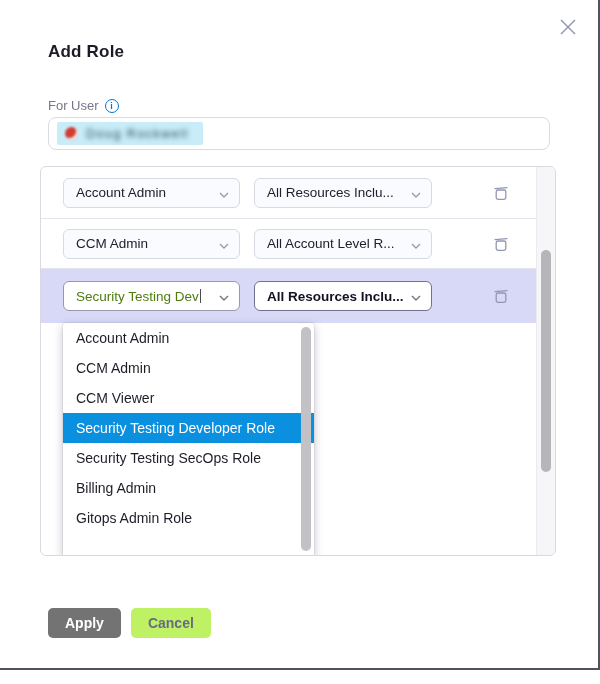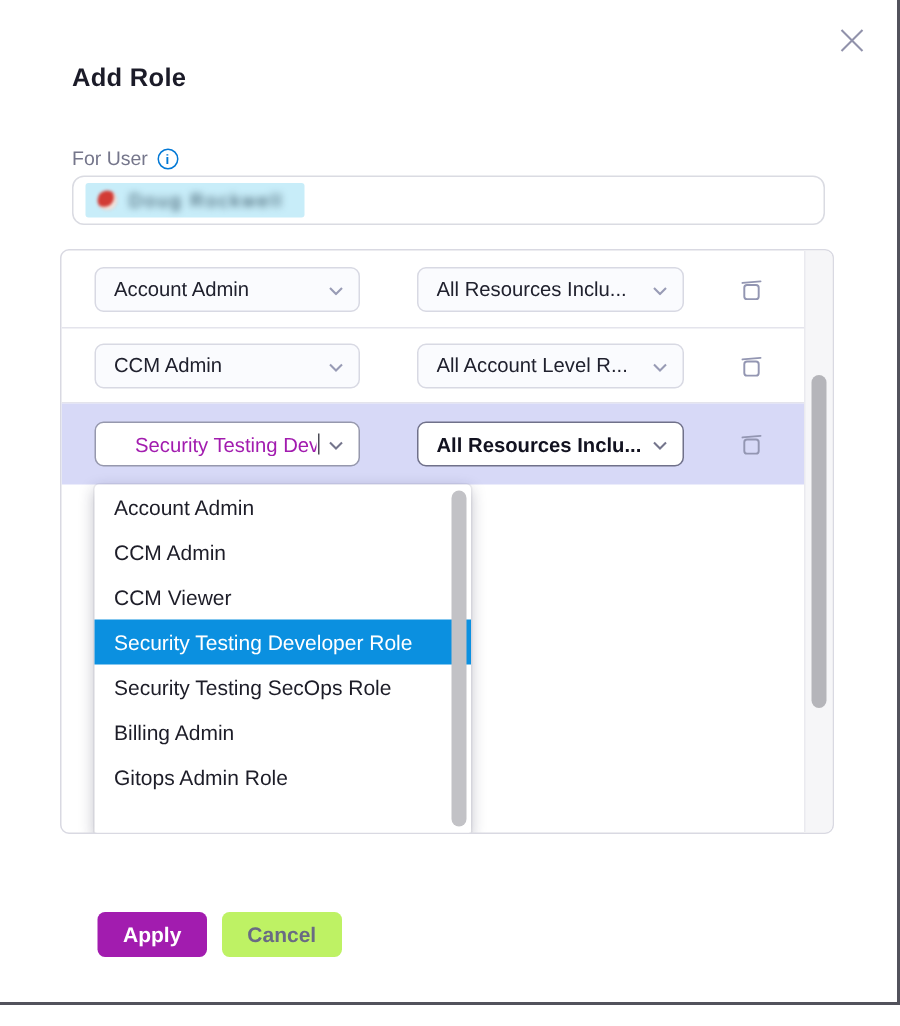--- a/index.html
+++ b/index.html
@@ -26,43 +26,43 @@
   .roles-card { position:absolute; top:166px; left:40px; width:516px; height:390px;
     border:1px solid #d9d9e2; border-radius:6px; background:#fff; overflow:hidden; }
   .rows-area { position:absolute; top:0; left:0; right:19px; }
   .role-row { display:flex; align-items:center; height:52px; padding-left:22px; border-bottom:1px solid #e4e4ec; }
   .role-row.r2 { height:50px; }
   .role-row.highlight { height:54px; background:#d7d9f7; border-bottom:none; }
   .select { height:30px; border-radius:6px; border:1px solid #d8d9e3; background:#fafbfe;
     display:flex; align-items:center; padding:0 10px 0 12px; cursor:pointer; }
   .select .lbl { font-size:13.5px; color:#20212e; white-space:nowrap; overflow:hidden; }
   .sel-role { width:177px; }
-  .sel-scope { width:178px; margin-left:38px; }
+  .sel-scope { width:178px; margin-left:14px; }
   .chev { margin-left:auto; flex:0 0 auto; padding-left:6px; }
   .highlight .select { background:#fff; }
   .highlight .sel-role { border-color:#9698ad; }
-  .highlight .sel-role .lbl { color:#a21caf;margin-left:14px; }
+  .highlight .sel-role .lbl { color:#4d7c0f; }
   .highlight .sel-scope { border-color:#70718a; }
   .highlight .sel-scope .lbl { color:#121220; font-weight:600; }
   .caret { display:inline-block; width:1px; height:14px; background:#4a4a55; margin-left:1px; vertical-align:-2px; }
   .trash-btn { margin-left:auto; margin-right:26px; width:18px; height:18px; cursor:pointer; flex:0 0 auto; }
   
   .outer-gutter { position:absolute; top:0; right:0; bottom:0; width:19px; background:#f6f6f8; border-left:1px solid #eaeaef; }
   .outer-thumb { position:absolute; left:4px; top:83px; width:10px; height:222px; background:#b5b5ba; border-radius:5px; cursor:pointer; }
   
   .dropdown { position:absolute; top:156px; left:22px; width:251px; height:234px; background:#fff;
     border-radius:3px; box-shadow:0 3px 10px rgba(30,30,60,.28), 0 0 0 1px rgba(30,30,60,.06); }
   .option { height:30px; display:flex; align-items:center; padding-left:13px; font-size:14px; color:#1d1d28; cursor:pointer; white-space:nowrap; }
   .option.selected { background:#0b90e0; color:#fff; font-weight:500; padding-right:8px; width:max-content; min-width:100%; }
   .dd-thumb { position:absolute; right:3px; top:4px; width:10px; height:224px; background:#c2c2c6; border-radius:5px; cursor:pointer; }
   
   .footer { position:absolute; top:608px; left:48px; display:flex; gap:10px; }
   .btn { height:30px; border:none; border-radius:5px; font-family:"Liberation Sans",sans-serif;
     font-size:14px; font-weight:700; padding:0 17px; cursor:pointer; }
-  .btn-apply { background:#a21caf; color:#fff;margin-left:17px; }
+  .btn-apply { background:#737373; color:#fff; }
   .btn-cancel { background:#bef264; color:#696b83; }
 </style>
 </head>
 <body>
 
 <div class="screen">
 
   <div class="close-btn">
     <svg width="20" height="20" viewBox="0 0 20 20">
       <path d="M3 3 L17 17 M17 3 L3 17" stroke="#9192ab" stroke-width="1.4" fill="none"></path>

